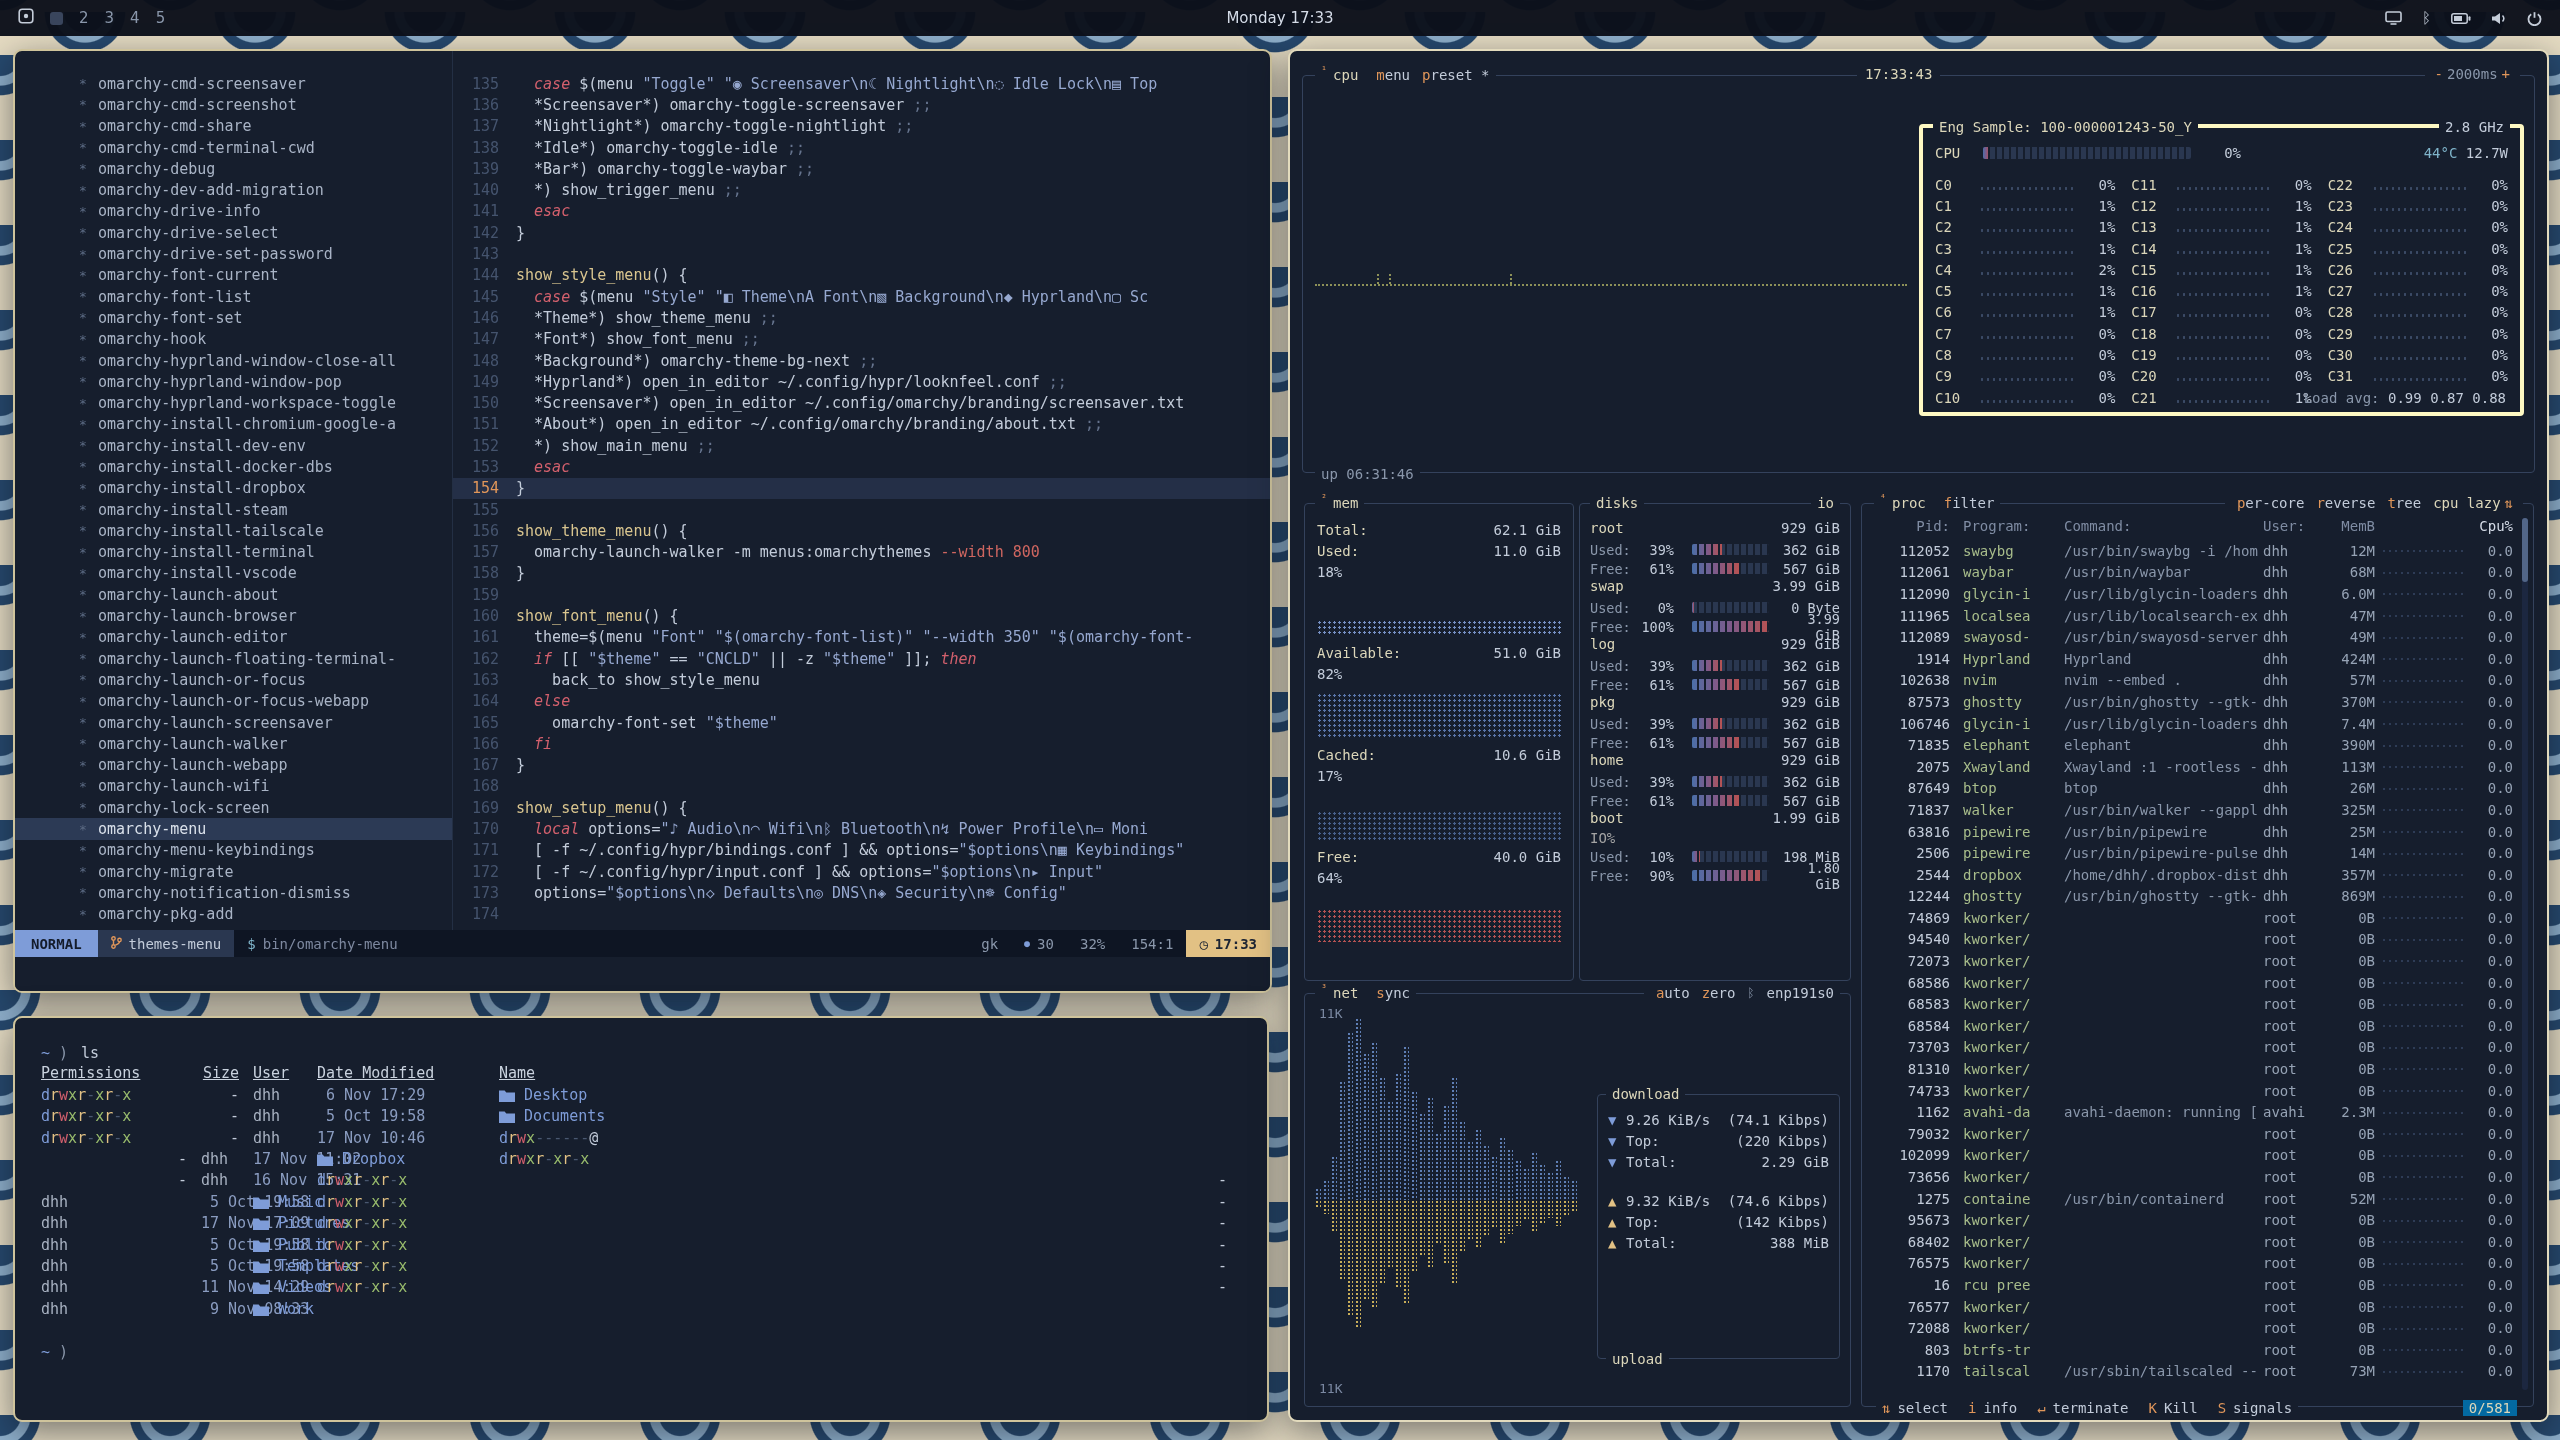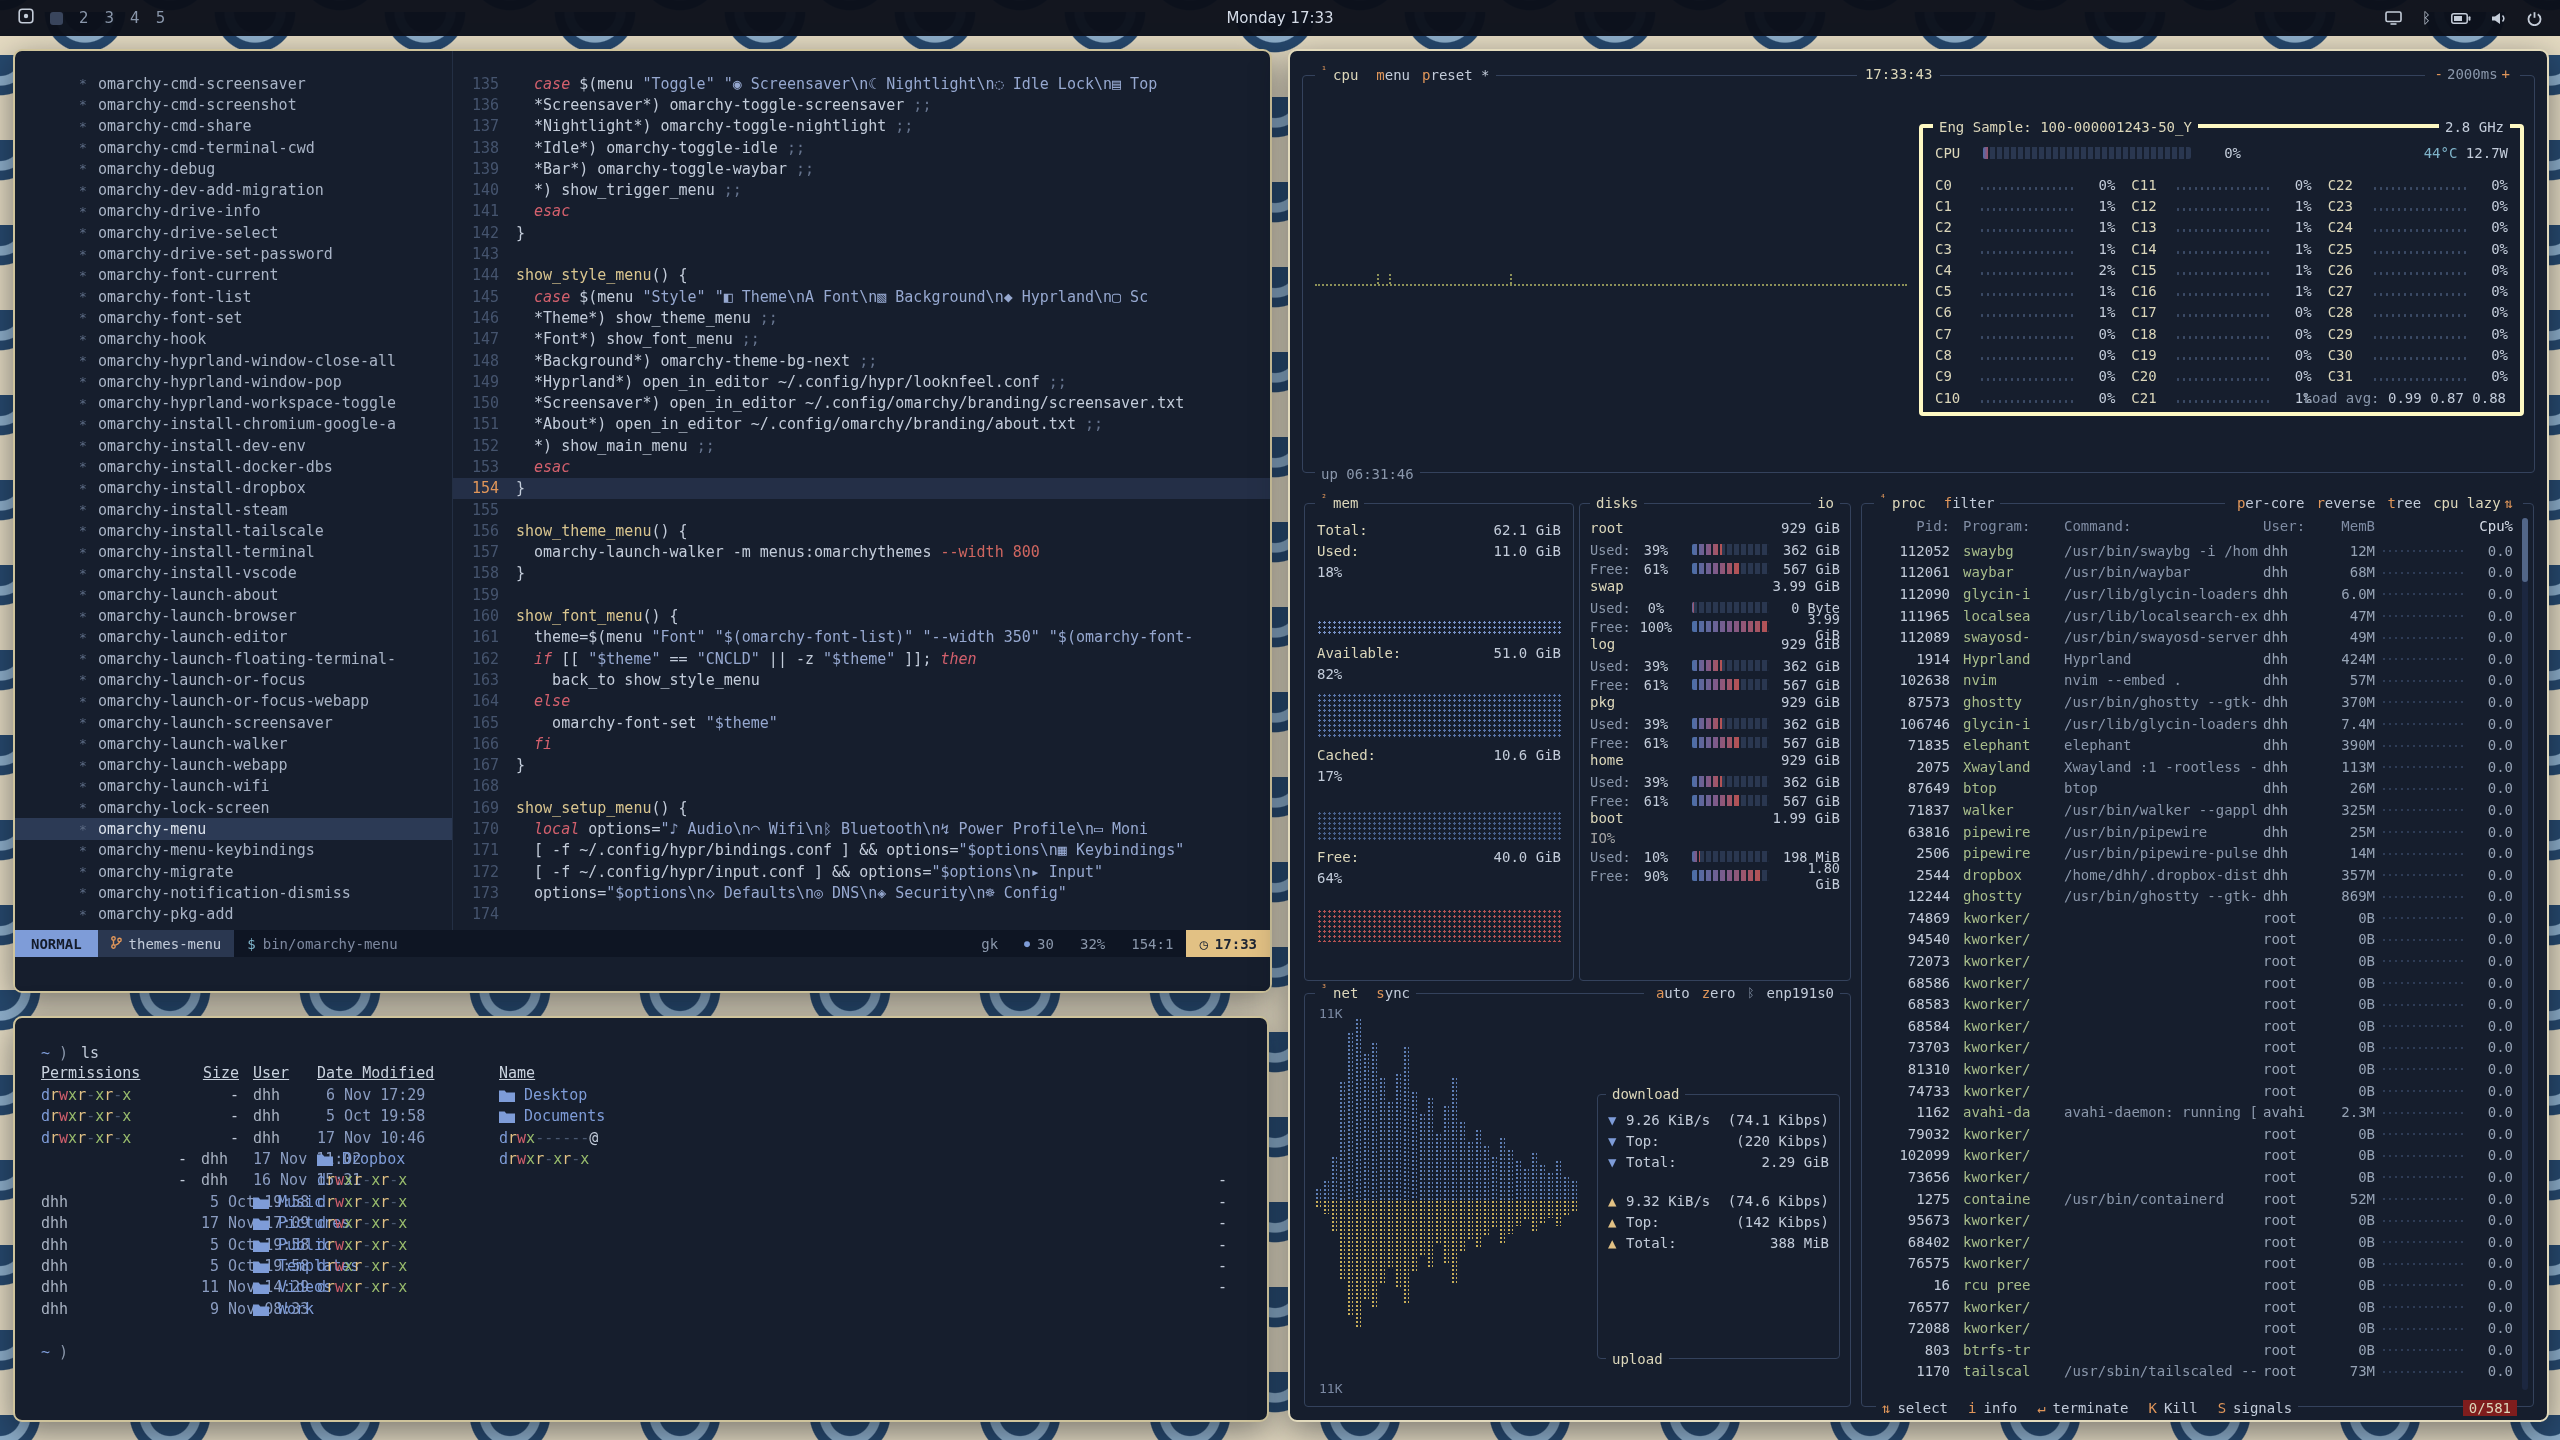--- a/index.html
+++ b/index.html
@@ -114,21 +114,21 @@
 .mval{color:#c3ccda}
 .mpct{height:19px;color:#c3ccda}
 .mslot{height:53px;position:relative;margin-bottom:9px}
 .mfill{position:absolute;left:0;right:0;bottom:0;background-image:radial-gradient(circle,currentColor 1.1px,transparent 1.4px);background-size:5px 5px}
 #disks-box{left:289px;top:452px;width:272px;height:478px;padding:16px 10px 10px;display:flex;flex-direction:column;justify-content:space-between}
 .disk-head{display:flex;justify-content:space-between;height:20px}
 .dname{color:#dcd7ba}
 .dio{height:17px;color:#a3a3a3}
 .drow{display:flex;align-items:center;height:19px;font-size:13.5px}
 .dlabel{width:48px;color:#8a97ab}
-.dpct{width:36px;text-align:center;margin-right:18px}
+.dpct{width:36px;text-align:right;margin-right:18px}
 .dval{width:64px;text-align:right;margin-left:7px}
 #net-box{left:14px;top:942px;width:547px;height:414px}
 .nscale{position:absolute;left:14px;color:#7b89a2;font-size:13px;z-index:2}
 .nscale.top{top:12px}.nscale.bottom{bottom:10px}
 #net-bars{position:absolute;left:10px;top:8px;bottom:8px;width:272px;display:flex;flex-direction:column}
 .half{flex:1;display:flex;align-items:flex-end;gap:2px}
 .half.up{align-items:flex-start}
 .nbar{width:6px;min-height:3px;background-image:radial-gradient(circle,currentColor 1.1px,transparent 1.4px);background-size:4px 4px}
 .nbar.dn{color:#5f7fb5}
 .nbar.up{color:#c9ae5a}
@@ -160,21 +160,21 @@
 .prow .pc3{color:#96a3b5}
 .prow .pc4{color:#96a3b5}
 .prow .pc6{color:#96a3b5}
 .sortlab{color:#dcd7ba}
 .pscroll{position:absolute;top:14px;bottom:16px;right:5px;width:6px;background:#1c2740;border-radius:3px}
 .pthumb{position:absolute;top:0;left:0;right:0;height:64px;background:#526688;border-radius:3px}
 .pfoot{position:absolute;bottom:-10px;left:14px;display:flex;gap:20px;background:#161e2d;padding:0 6px}
 .fitem{display:inline-flex;gap:7px}
 .fkey{color:#e0965a}
 .flab{color:#c3ccda}
-.pcount{position:absolute;bottom:-10px;right:16px;background:#7f1d1d;padding:0 6px;color:#dcd7ba}
+.pcount{position:absolute;bottom:-10px;right:16px;background:#0369a1;padding:0 6px;color:#dcd7ba}
 </style>
 </head>
 <body>
 
 <div class="topbar">
   <div class="tb-left">
     <span class="tb-logo"><svg width="16" height="16" viewBox="0 0 16 16">
           <rect x="1.2" y="1.2" width="13.6" height="13.6" rx="3" fill="none" stroke="#c5cdd9" stroke-width="1.6"></rect>
           <circle cx="8" cy="8" r="2.2" fill="#c5cdd9"></circle>
         </svg></span>

